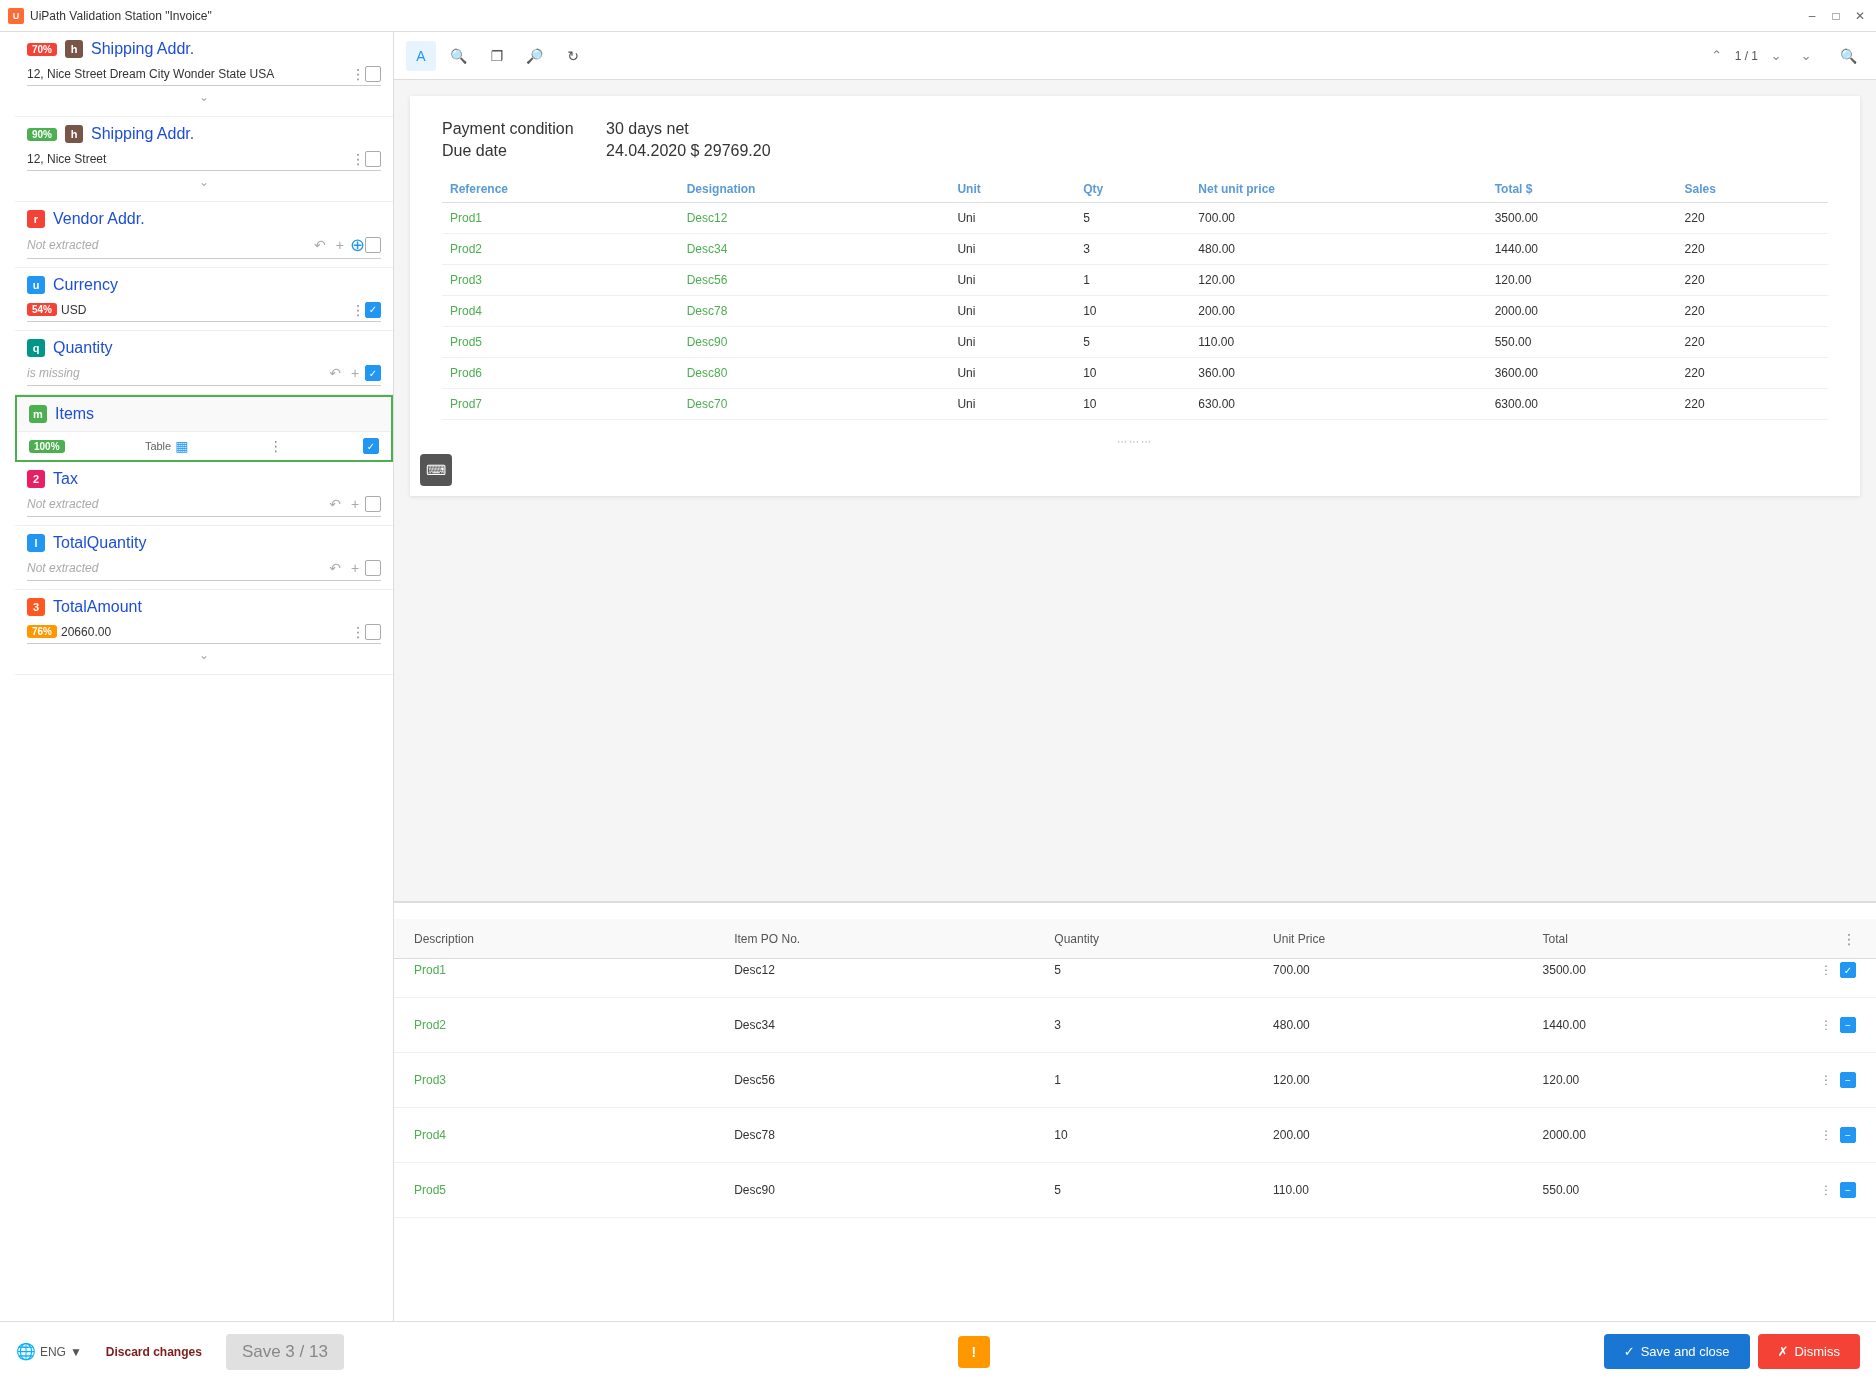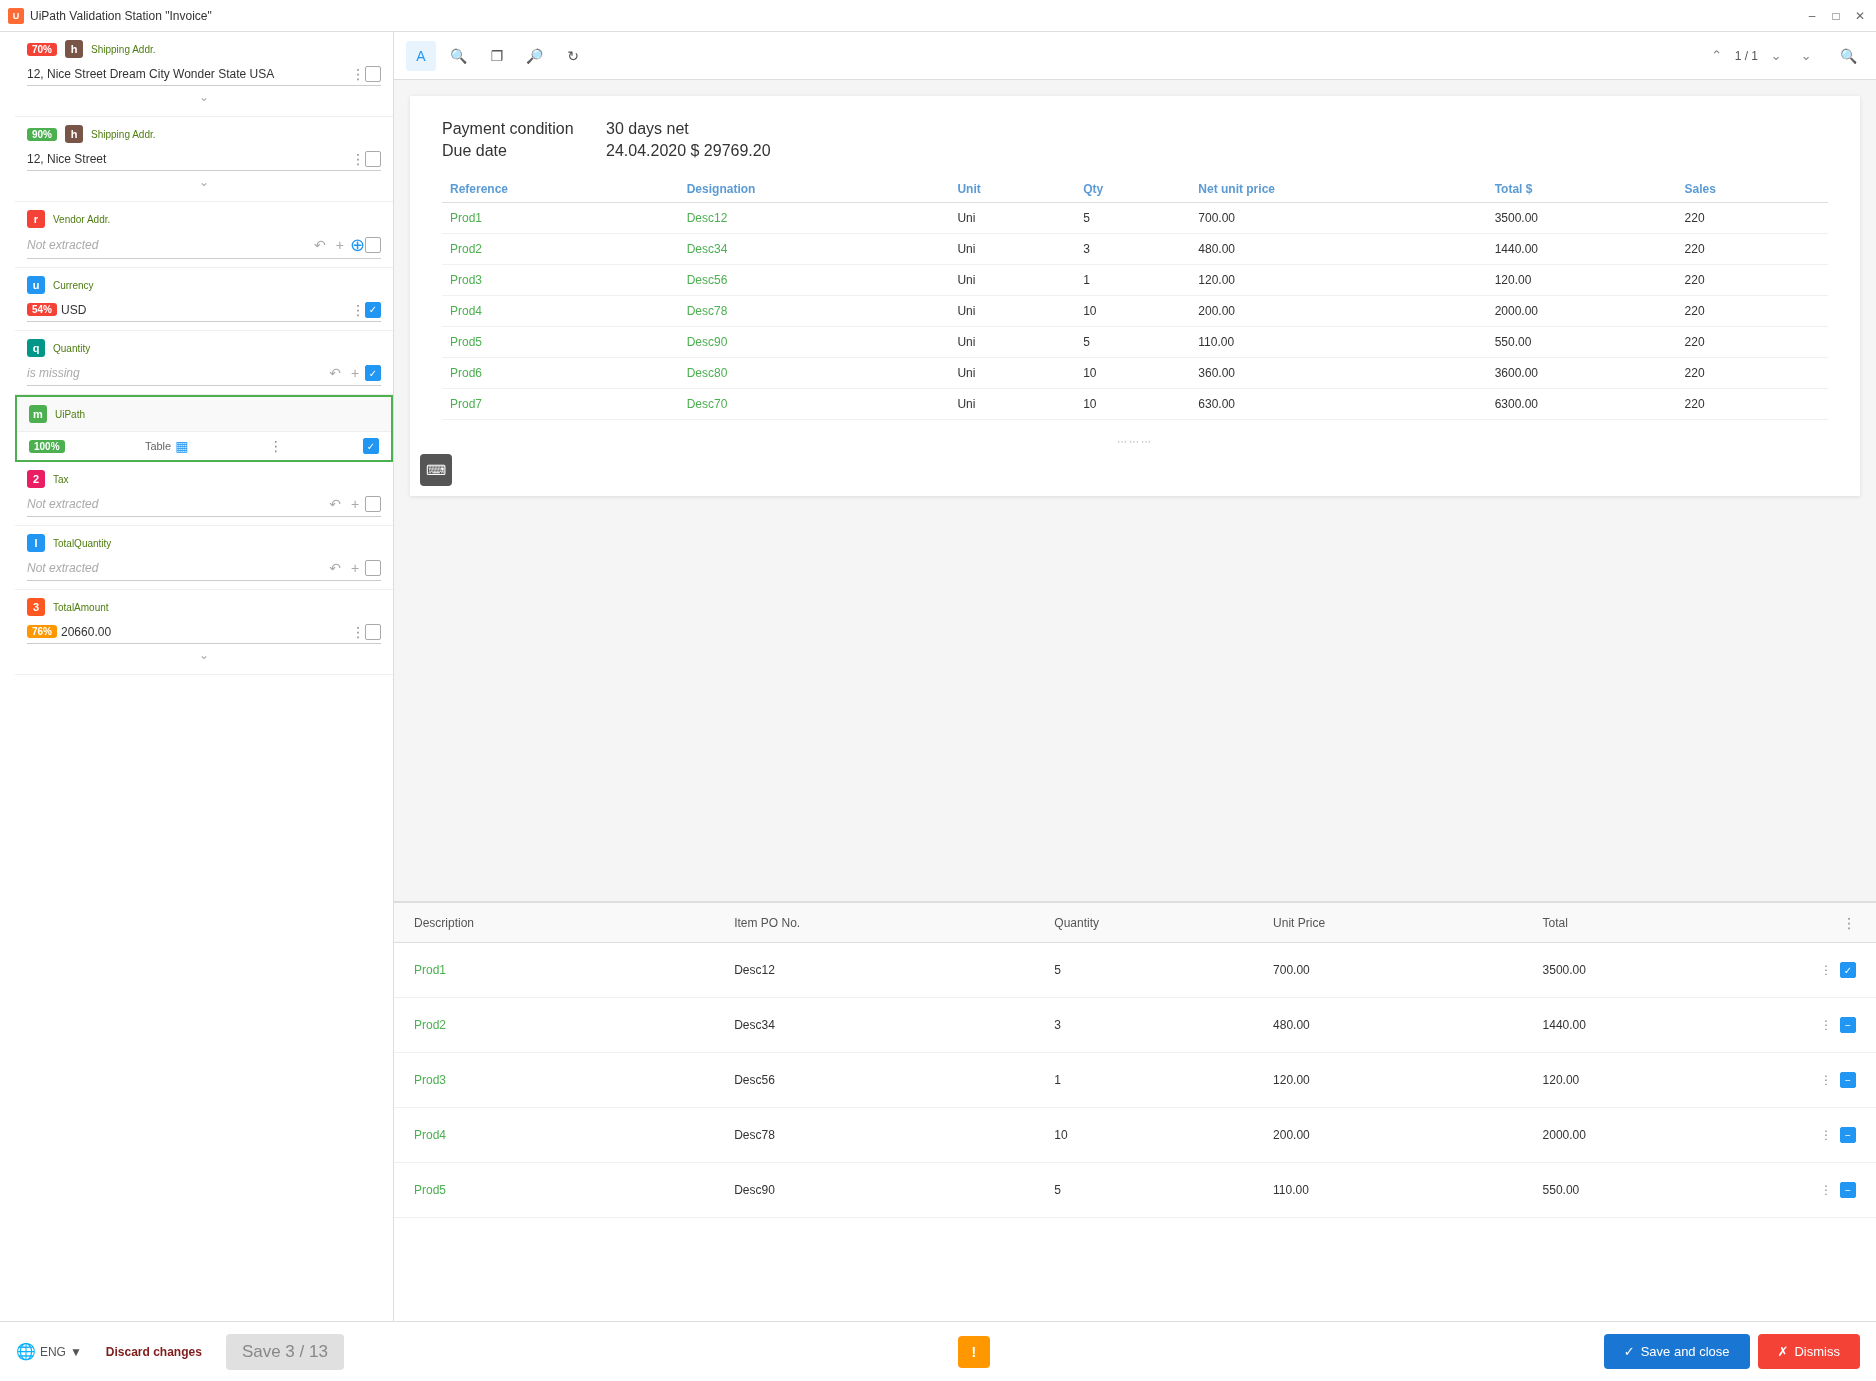--- a/index.html
+++ b/index.html
@@ -59,21 +59,21 @@
       flex-shrink: 0;
     }
     .badge-green { background: #4CAF50; }
     .badge-red { background: #f44336; }
     .badge-blue { background: #2196F3; }
     .badge-teal { background: #009688; }
     .badge-brown { background: #795548; }
     .badge-num-2 { background: #E91E63; }
     .badge-num-3 { background: #FF5722; }
 
-    .field-name { font-size: 10px; color: #4d7c0f; flex: 1; }
+    .field-name { font-size: 16px; color: #1d4ed8; flex: 1; }
 
     .confidence-badge {
       font-size: 10px;
       font-weight: bold;
       padding: 1px 5px;
       border-radius: 3px;
       color: white;
     }
     .conf-green { background: #4CAF50; }
     .conf-red { background: #f44336; }
@@ -207,21 +207,21 @@
     }
 
     .table-header-row {
       display: flex;
       align-items: center;
       background: #f9f9f9;
       border-bottom: 1px solid #ddd;
       padding: 0 12px;
       height: 40px;
       position: sticky;
-      top: 0;
+      top: 16px;
       z-index: 2;
     }
     .table-col { flex: 1; font-size: 12px; color: #555; padding: 0 8px; }
     .table-col.desc { flex: 1.2; }
     .table-col.item { flex: 1.2; }
     .table-col.qty { flex: 0.8; }
     .table-col.price { flex: 1; }
     .table-col.total { flex: 1; }
     .table-col.actions { flex: 0 0 60px; display: flex; justify-content: flex-end; align-items: center; }
 
@@ -434,21 +434,21 @@
         <span class="field-value-text field-value-missing">is missing</span>
         <span class="icon-btn">↶</span>
         <span class="icon-btn">+</span>
         <span class="checkbox checked">✓</span>
       </div>
     </div>
 
     <div class="items-section">
       <div class="items-header">
         <span class="field-badge badge-green">m</span>
-        <span class="field-name">UiPath</span>
+        <span class="field-name">Items</span>
       </div>
       <div class="items-subheader">
         <span class="confidence-badge conf-green">100%</span>
         <div class="table-badge">
           <span>Table</span>
           <span class="grid-icon">▦</span>
         </div>
         <span class="three-dots">⋮</span>
         <span class="checkbox checked">✓</span>
       </div>

